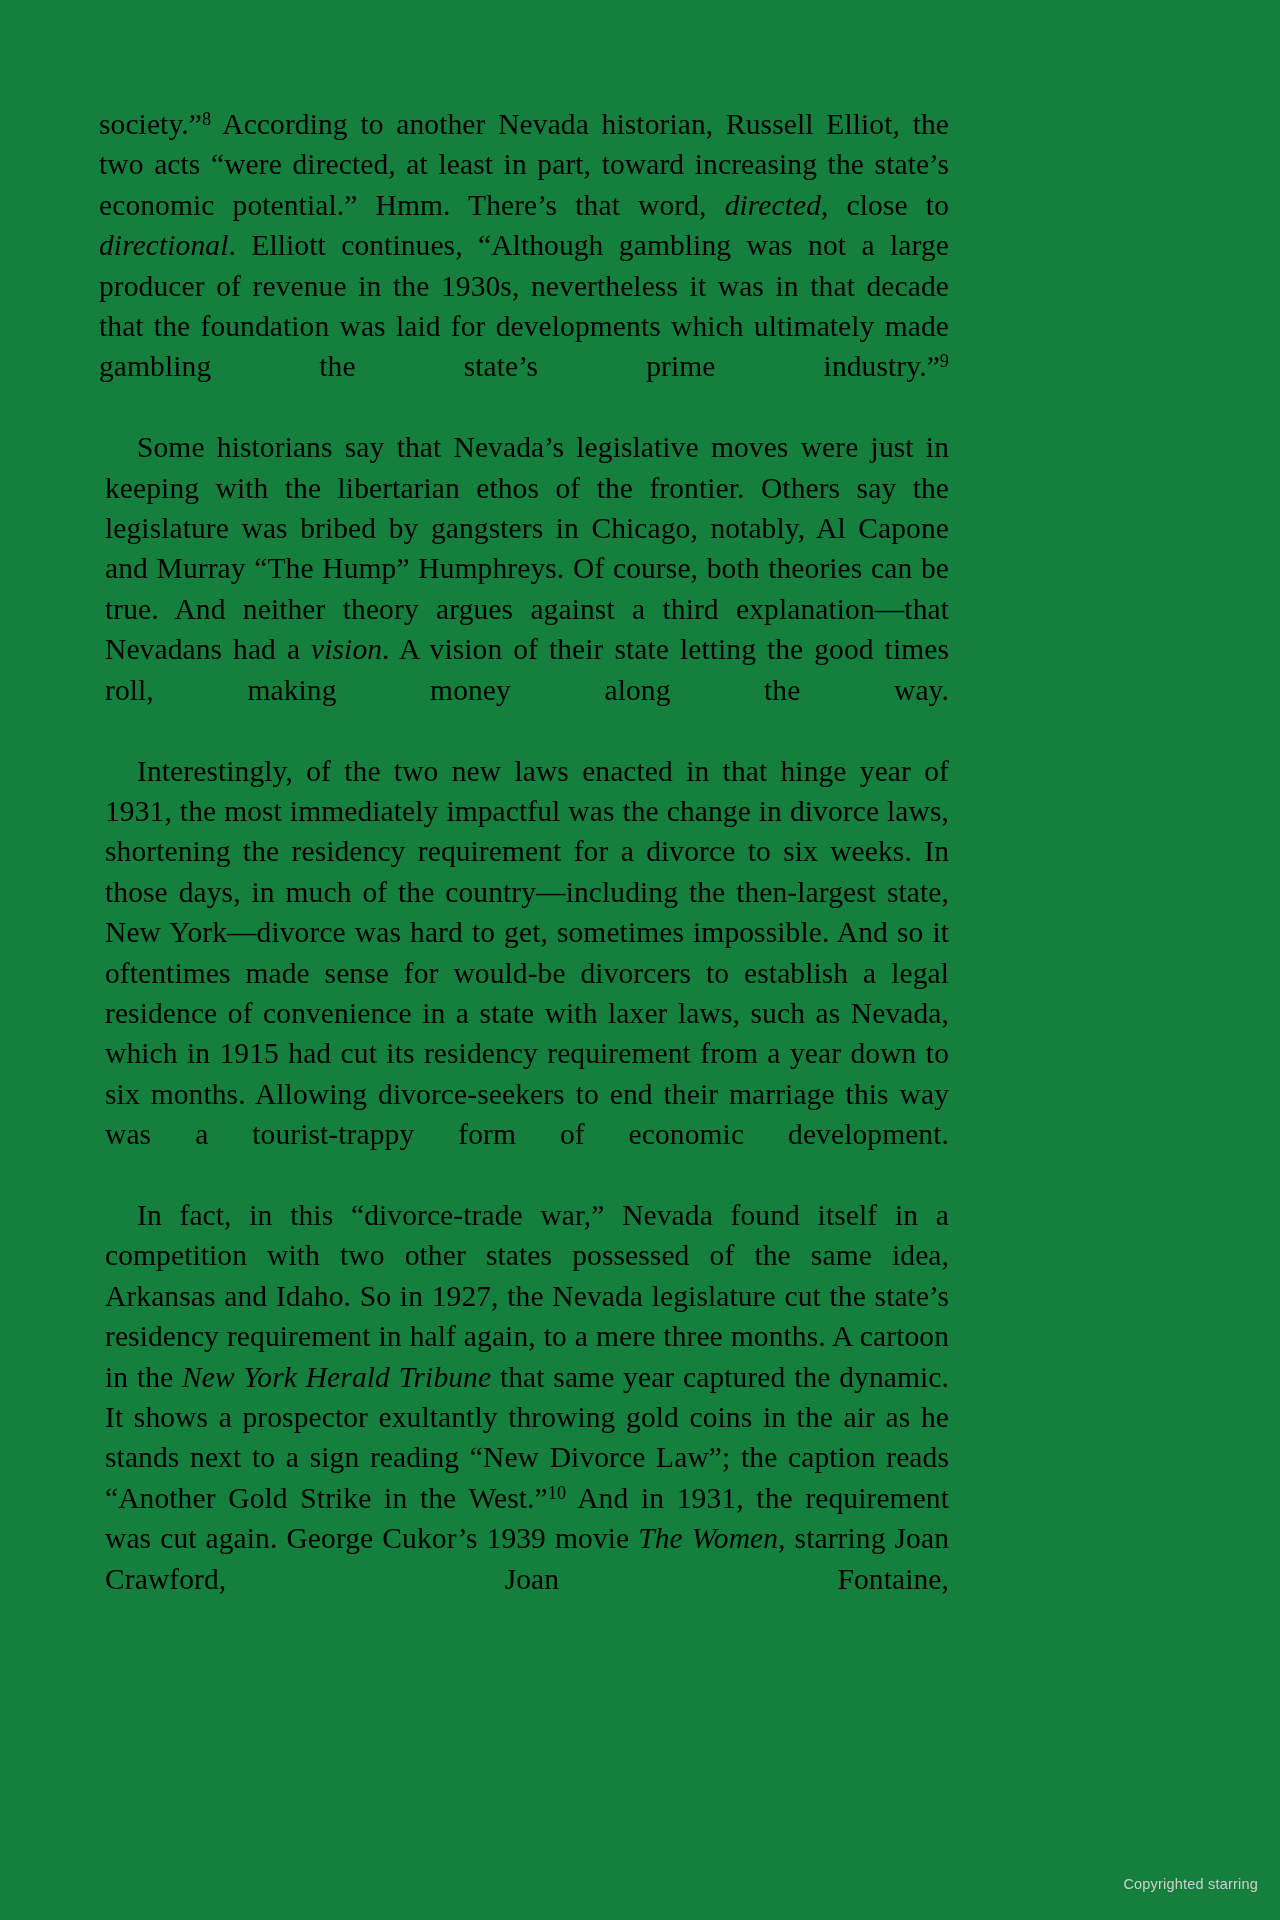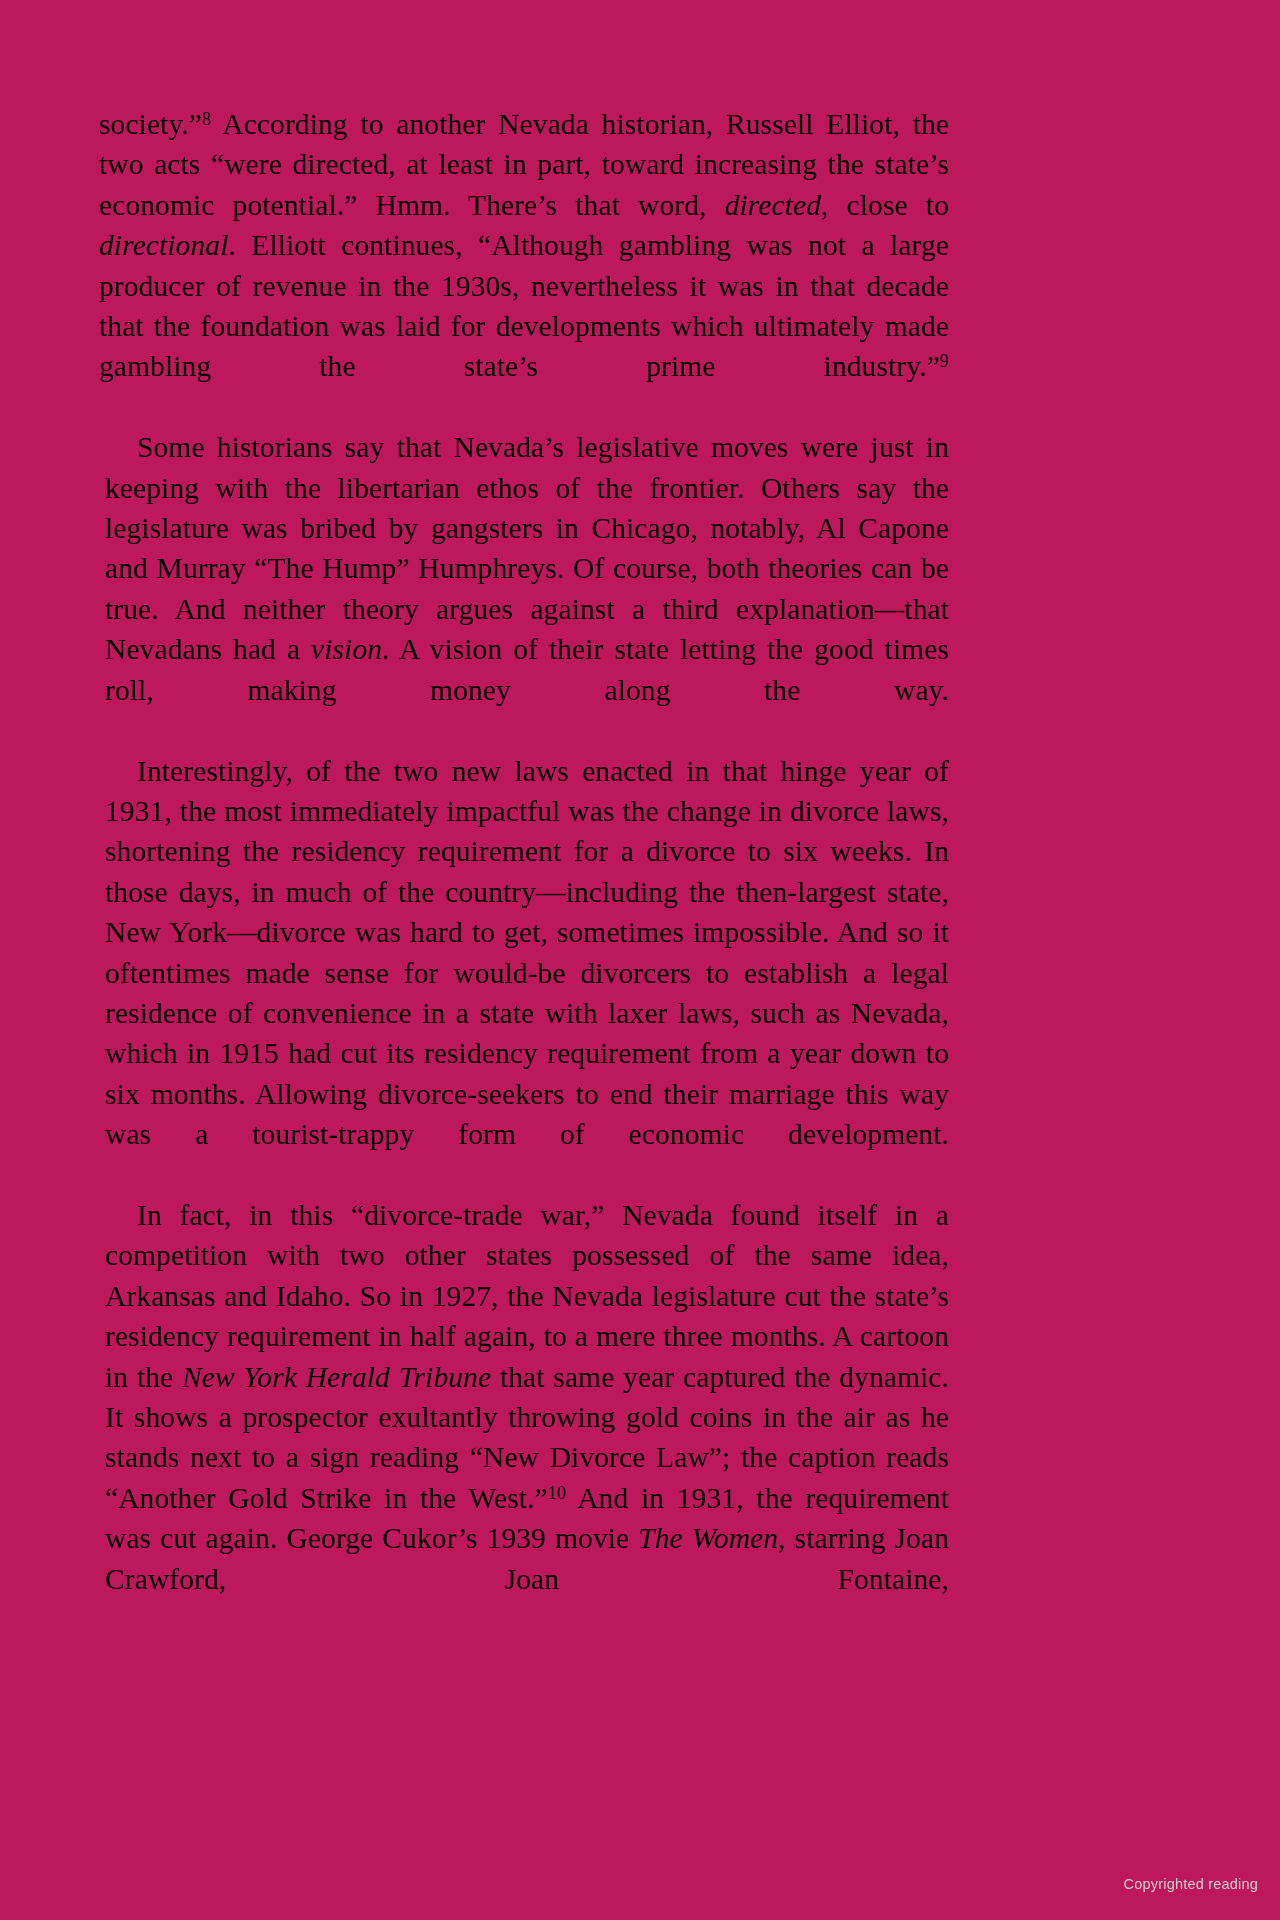--- a/index.html
+++ b/index.html
@@ -15,21 +15,21 @@
     font-family: "Liberation Serif", "DejaVu Serif", serif;
     color: #000000;
   }
 
   #page {
     position: absolute;
     left: 0;
     top: 0;
     width: 1280px;
     height: 1920px;
-    background: #be185d;
+    background: #15803d;
   }
 
   #text-column {
     position: absolute;
     left: 99px;
     top: 104px;
     width: 850px;
   }
 
   p.para {
@@ -81,14 +81,14 @@
 </head>
 <body>
 
 <div id="page">
   <div id="text-column">
       <p class="para"><span>society.”</span><sup class="fn">8</sup><span> According to another Nevada historian, Russell Elliot, the two acts “were directed, at least in part, toward increasing the state’s economic potential.” Hmm. There’s that word, </span><i>directed</i><span>, close to </span><i>directional</i><span>. Elliott continues, “Although gambling was not a large producer of revenue in the 1930s, nevertheless it was in that decade that the foundation was laid for developments which ultimately made gambling the state’s prime industry.”</span><sup class="fn">9</sup></p>
       <p class="para indent"><span>Some historians say that Nevada’s legislative moves were just in keeping with the libertarian ethos of the frontier. Others say the legislature was bribed by gangsters in Chicago, notably, Al Capone and Murray “The Hump” Humphreys. Of course, both theories can be true. And neither theory argues against a third explanation—that Nevadans had a </span><i>vision</i><span>. A vision of their state letting the good times roll, making money along the way.</span></p>
       <p class="para indent"><span>Interestingly, of the two new laws enacted in that hinge year of 1931, the most immediately impactful was the change in divorce laws, shortening the residency requirement for a divorce to six weeks. In those days, in much of the country—including the then-largest state, New York—divorce was hard to get, sometimes impossible. And so it oftentimes made sense for would-be divorcers to establish a legal residence of convenience in a state with laxer laws, such as Nevada, which in 1915 had cut its residency requirement from a year down to six months. Allowing divorce-seekers to end their marriage this way was a tourist-trappy form of economic development.</span></p>
       <p class="para indent"><span>In fact, in this “divorce-trade war,” Nevada found itself in a competition with two other states possessed of the same idea, Arkansas and Idaho. So in 1927, the Nevada legislature cut the state’s residency requirement in half again, to a mere three months. A cartoon in the </span><i>New York Herald Tribune</i><span> that same year captured the dynamic. It shows a prospector exultantly throwing gold coins in the air as he stands next to a sign reading “New Divorce Law”; the caption reads “Another Gold Strike in the West.”</span><sup class="fn">10</sup><span> And in 1931, the requirement was cut again. George Cukor’s 1939 movie </span><i>The Women</i><span>, starring Joan Crawford, Joan Fontaine,</span></p>
     </div>
-  <div id="copyright-watermark">Copyrighted reading</div>
+  <div id="copyright-watermark">Copyrighted starring</div>
 </div>
 
 </body></html>

